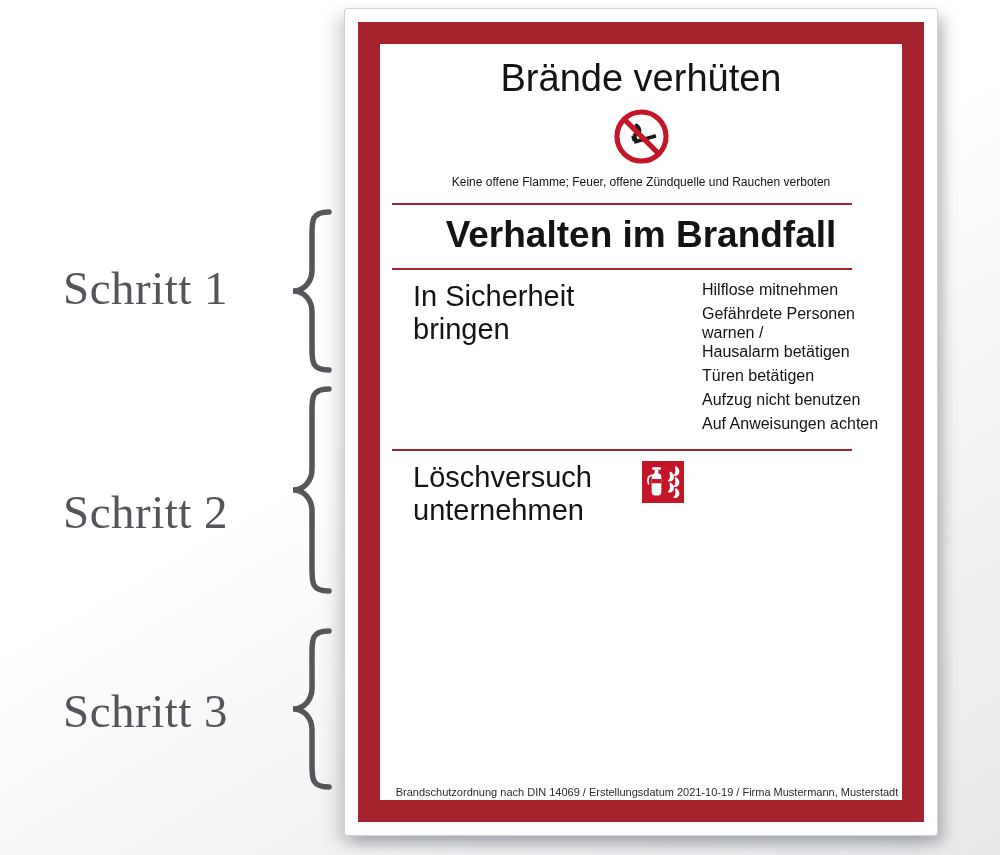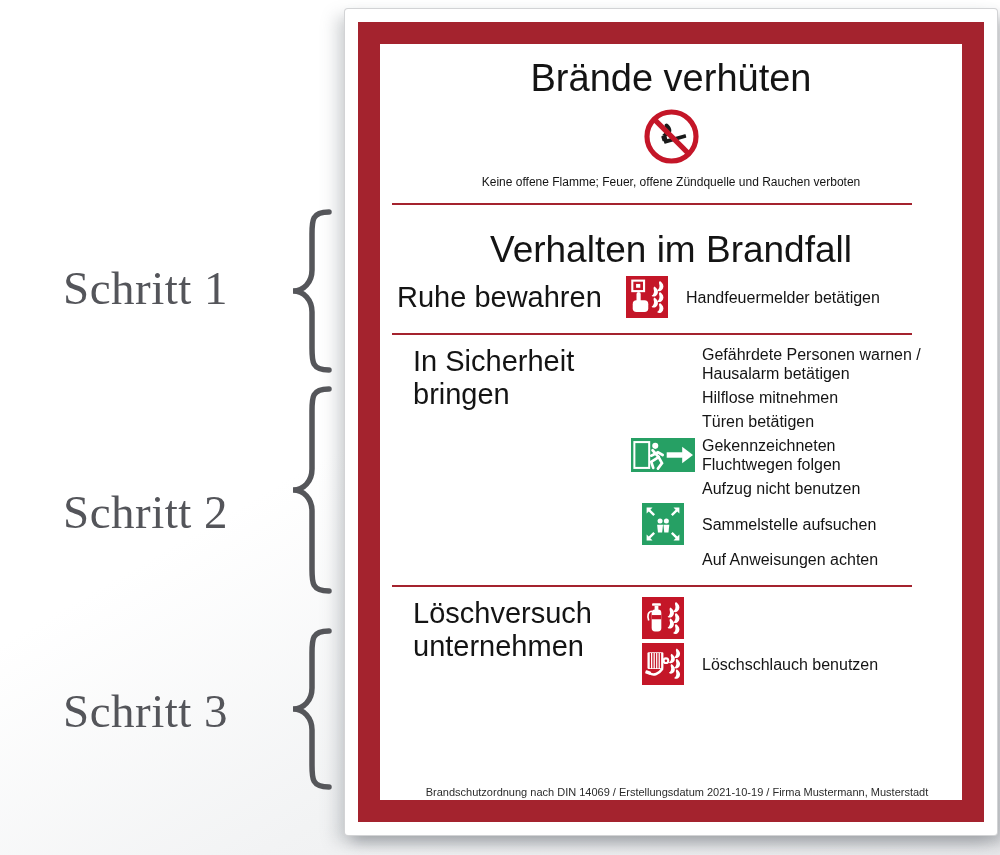--- a/index.html
+++ b/index.html
@@ -10,40 +10,40 @@
     -webkit-font-smoothing:antialiased;
   }
   
   .step-label{
     position:absolute;color:#54555a;font-size:47px;font-weight:400;
     letter-spacing:.5px;line-height:56px;white-space:nowrap;font-family:Liberation Serif, serif;
   }
   .brace{position:absolute;}
   
   .plate{
-    position:absolute;left:345px;top:9px;width:652px;height:826px;
+    position:absolute;left:345px;top:9px;width:592px;height:826px;
     background:#ffffff;border-radius:3px;
     box-shadow:0 0 0 1px #d2d3d5, 7px 8px 14px rgba(110,115,122,.45),
                -9px 7px 16px rgba(120,125,132,.30);
   }
   .red-frame{
     position:absolute;left:13px;top:13px;right:13px;bottom:13px;
     background:#a4232e;
   }
   .sign-content{
     position:absolute;left:22px;top:22px;right:22px;bottom:22px;
     background:#ffffff;color:#141414;
   }
   .sign-title{
     margin-top:12px;text-align:center;font-size:38px;line-height:44px;
   }
   .prohibition-wrap{margin-top:8px;text-align:center;height:58px;}
   .caption{margin-top:7px;text-align:center;font-size:12px;line-height:19px;}
   .rule{border:none;border-top:2px solid #a4232e;margin:11px 50px 0 12px;}
-  .section-heading{margin-top:23px;text-align:center;font-size:37px;line-height:44px;}
+  .section-heading{margin-top:8px;text-align:center;font-size:37px;line-height:44px;font-weight:bold;}
   .s1-row{display:flex;align-items:center;height:50px;padding-left:17px;}
   .col-label{width:211px;font-size:29px;line-height:33px;}
   .icon-slot{width:78px;display:flex;justify-content:center;align-items:center;flex:none;}
   .col-text{flex:1;font-size:16px;line-height:19px;}
   .pre{white-space:pre-line;}
   .two-col{display:flex;align-items:flex-start;padding-left:33px;margin-top:10px;}
   .item-list{flex:1;}
   .item-row{display:flex;align-items:center;margin-bottom:5px;min-height:19px;}
   .sec3 .item-row{margin-bottom:4px;min-height:42px;}
   .footer{
@@ -106,104 +106,51 @@
           <line x1="20" y1="20" x2="80" y2="80" stroke="#c41628" stroke-width="9"></line>
         </svg>
       </div>
 
       <div class="caption">Keine offene Flamme; Feuer, offene Zündquelle und Rauchen verboten</div>
 
       <hr class="rule">
 
       <div class="section-heading">Verhalten im Brandfall</div>
 
-      <div class="s1-row">
-        <div class="col-label">Ruhe bewahren</div>
-        <div class="icon-slot">
-          <svg width="42" height="42" viewBox="0 0 100 100">
-            <rect width="100" height="100" fill="#c41628"></rect>
-            <rect x="15" y="11" width="28" height="25" fill="none" stroke="#ffffff" stroke-width="5"></rect>
-            <rect x="24" y="19" width="10" height="9" fill="#ffffff"></rect>
-            <g fill="#ffffff">
-              <rect x="25" y="38" width="10" height="28" rx="5"></rect>
-              <rect x="16" y="58" width="37" height="28" rx="9"></rect>
-            </g>
-            <use href="#flames5" transform="translate(61,12)"></use>
-          </svg>
-        </div>
-        <div class="col-text">Handfeuermelder betätigen</div>
-      </div>
 
 
       <hr class="rule">
 
       <div class="two-col">
         <div class="col-label pre">In Sicherheit
 bringen</div>
         <div class="item-list">
 
           <div class="item-row">
             <div class="icon-slot"></div>
-            <div class="col-text pre">Gefährdete Personen warnen /
-Hausalarm betätigen</div>
+            <div class="col-text">Hilflose mitnehmen</div>
           </div>
 
           <div class="item-row">
             <div class="icon-slot"></div>
-            <div class="col-text">Hilflose mitnehmen</div>
+            <div class="col-text pre">Gefährdete Personen warnen /
+Hausalarm betätigen</div>
           </div>
 
           <div class="item-row">
             <div class="icon-slot"></div>
             <div class="col-text">Türen betätigen</div>
           </div>
 
-          <div class="item-row">
-            <div class="icon-slot">
-              <svg width="64" height="34" viewBox="0 0 190 100" preserveAspectRatio="none">
-                <rect width="190" height="100" fill="#26a064"></rect>
-                <rect x="10" y="12" width="44" height="76" fill="none" stroke="#ffffff" stroke-width="6"></rect>
-                <circle cx="72" cy="23" r="9" fill="#ffffff"></circle>
-                <g stroke="#ffffff" stroke-width="8" fill="none" stroke-linecap="round">
-                  <path d="M64,36 L82,56"></path>
-                  <path d="M60,52 L80,42 L94,50"></path>
-                  <path d="M82,56 L60,70 L66,88"></path>
-                  <path d="M82,56 L92,74 L80,90"></path>
-                </g>
-                <rect x="106" y="42" width="48" height="16" fill="#ffffff"></rect>
-                <polygon points="152,26 184,50 152,74" fill="#ffffff"></polygon>
-              </svg>
-            </div>
-            <div class="col-text pre">Gekennzeichneten
-Fluchtwegen folgen</div>
-          </div>
 
           <div class="item-row">
             <div class="icon-slot"></div>
             <div class="col-text">Aufzug nicht benutzen</div>
           </div>
 
-          <div class="item-row">
-            <div class="icon-slot">
-              <svg width="42" height="42" viewBox="0 0 100 100">
-                <rect width="100" height="100" fill="#26a064"></rect>
-                <g fill="#ffffff">
-                  <use href="#corner-arrow"></use>
-                  <use href="#corner-arrow" transform="rotate(90 50 50)"></use>
-                  <use href="#corner-arrow" transform="rotate(180 50 50)"></use>
-                  <use href="#corner-arrow" transform="rotate(270 50 50)"></use>
-                  <circle cx="43" cy="43" r="6"></circle>
-                  <circle cx="58" cy="43" r="6"></circle>
-                  <path d="M36,52 h14 l-2,18 h-10 z"></path>
-                  <path d="M51,52 h14 l-2,18 h-10 z"></path>
-                </g>
-              </svg>
-            </div>
-            <div class="col-text">Sammelstelle aufsuchen</div>
-          </div>
 
           <div class="item-row">
             <div class="icon-slot"></div>
             <div class="col-text">Auf Anweisungen achten</div>
           </div>
 
         </div>
       </div>
 
       <hr class="rule">
@@ -222,41 +169,20 @@
                   <rect x="30" y="21" width="9" height="10"></rect>
                   <rect x="24" y="15" width="21" height="6" rx="2"></rect>
                 </g>
                 <path d="M24,34 C14,34 12,46 16,56" stroke="#ffffff" stroke-width="4" fill="none"></path>
                 <rect x="23" y="43" width="23" height="10" fill="#c41628"></rect>
                 <use href="#flames5" transform="translate(61,12)"></use>
               </svg>
             </div>
           </div>
 
-          <div class="item-row">
-            <div class="icon-slot">
-              <svg width="42" height="42" viewBox="0 0 100 100">
-                <rect width="100" height="100" fill="#c41628"></rect>
-                <rect x="13" y="22" width="38" height="40" rx="3" fill="#ffffff"></rect>
-                <g stroke="#c41628" stroke-width="3">
-                  <line x1="20" y1="24" x2="20" y2="60"></line>
-                  <line x1="26" y1="24" x2="26" y2="60"></line>
-                  <line x1="32" y1="24" x2="32" y2="60"></line>
-                  <line x1="38" y1="24" x2="38" y2="60"></line>
-                  <line x1="44" y1="24" x2="44" y2="60"></line>
-                </g>
-                <circle cx="57" cy="42" r="8" fill="#ffffff"></circle>
-                <circle cx="57" cy="42" r="3" fill="#c41628"></circle>
-                <path d="M48,62 C40,74 28,78 18,72" stroke="#ffffff" stroke-width="6" fill="none" stroke-linecap="round"></path>
-                <rect x="8" y="66" width="13" height="8" rx="2" transform="rotate(18 14 70)" fill="#ffffff"></rect>
-                <use href="#flames5" transform="translate(64,13) scale(0.95)"></use>
-              </svg>
-            </div>
-            <div class="col-text">Löschschlauch benutzen</div>
-          </div>
 
 
         </div>
       </div>
 
       <div class="footer pre">Brandschutzordnung nach DIN 14069 / Erstellungsdatum 2021-10-19 / Firma Mustermann, Musterstadt</div>
 
     </div>
   </div>
 </div>

